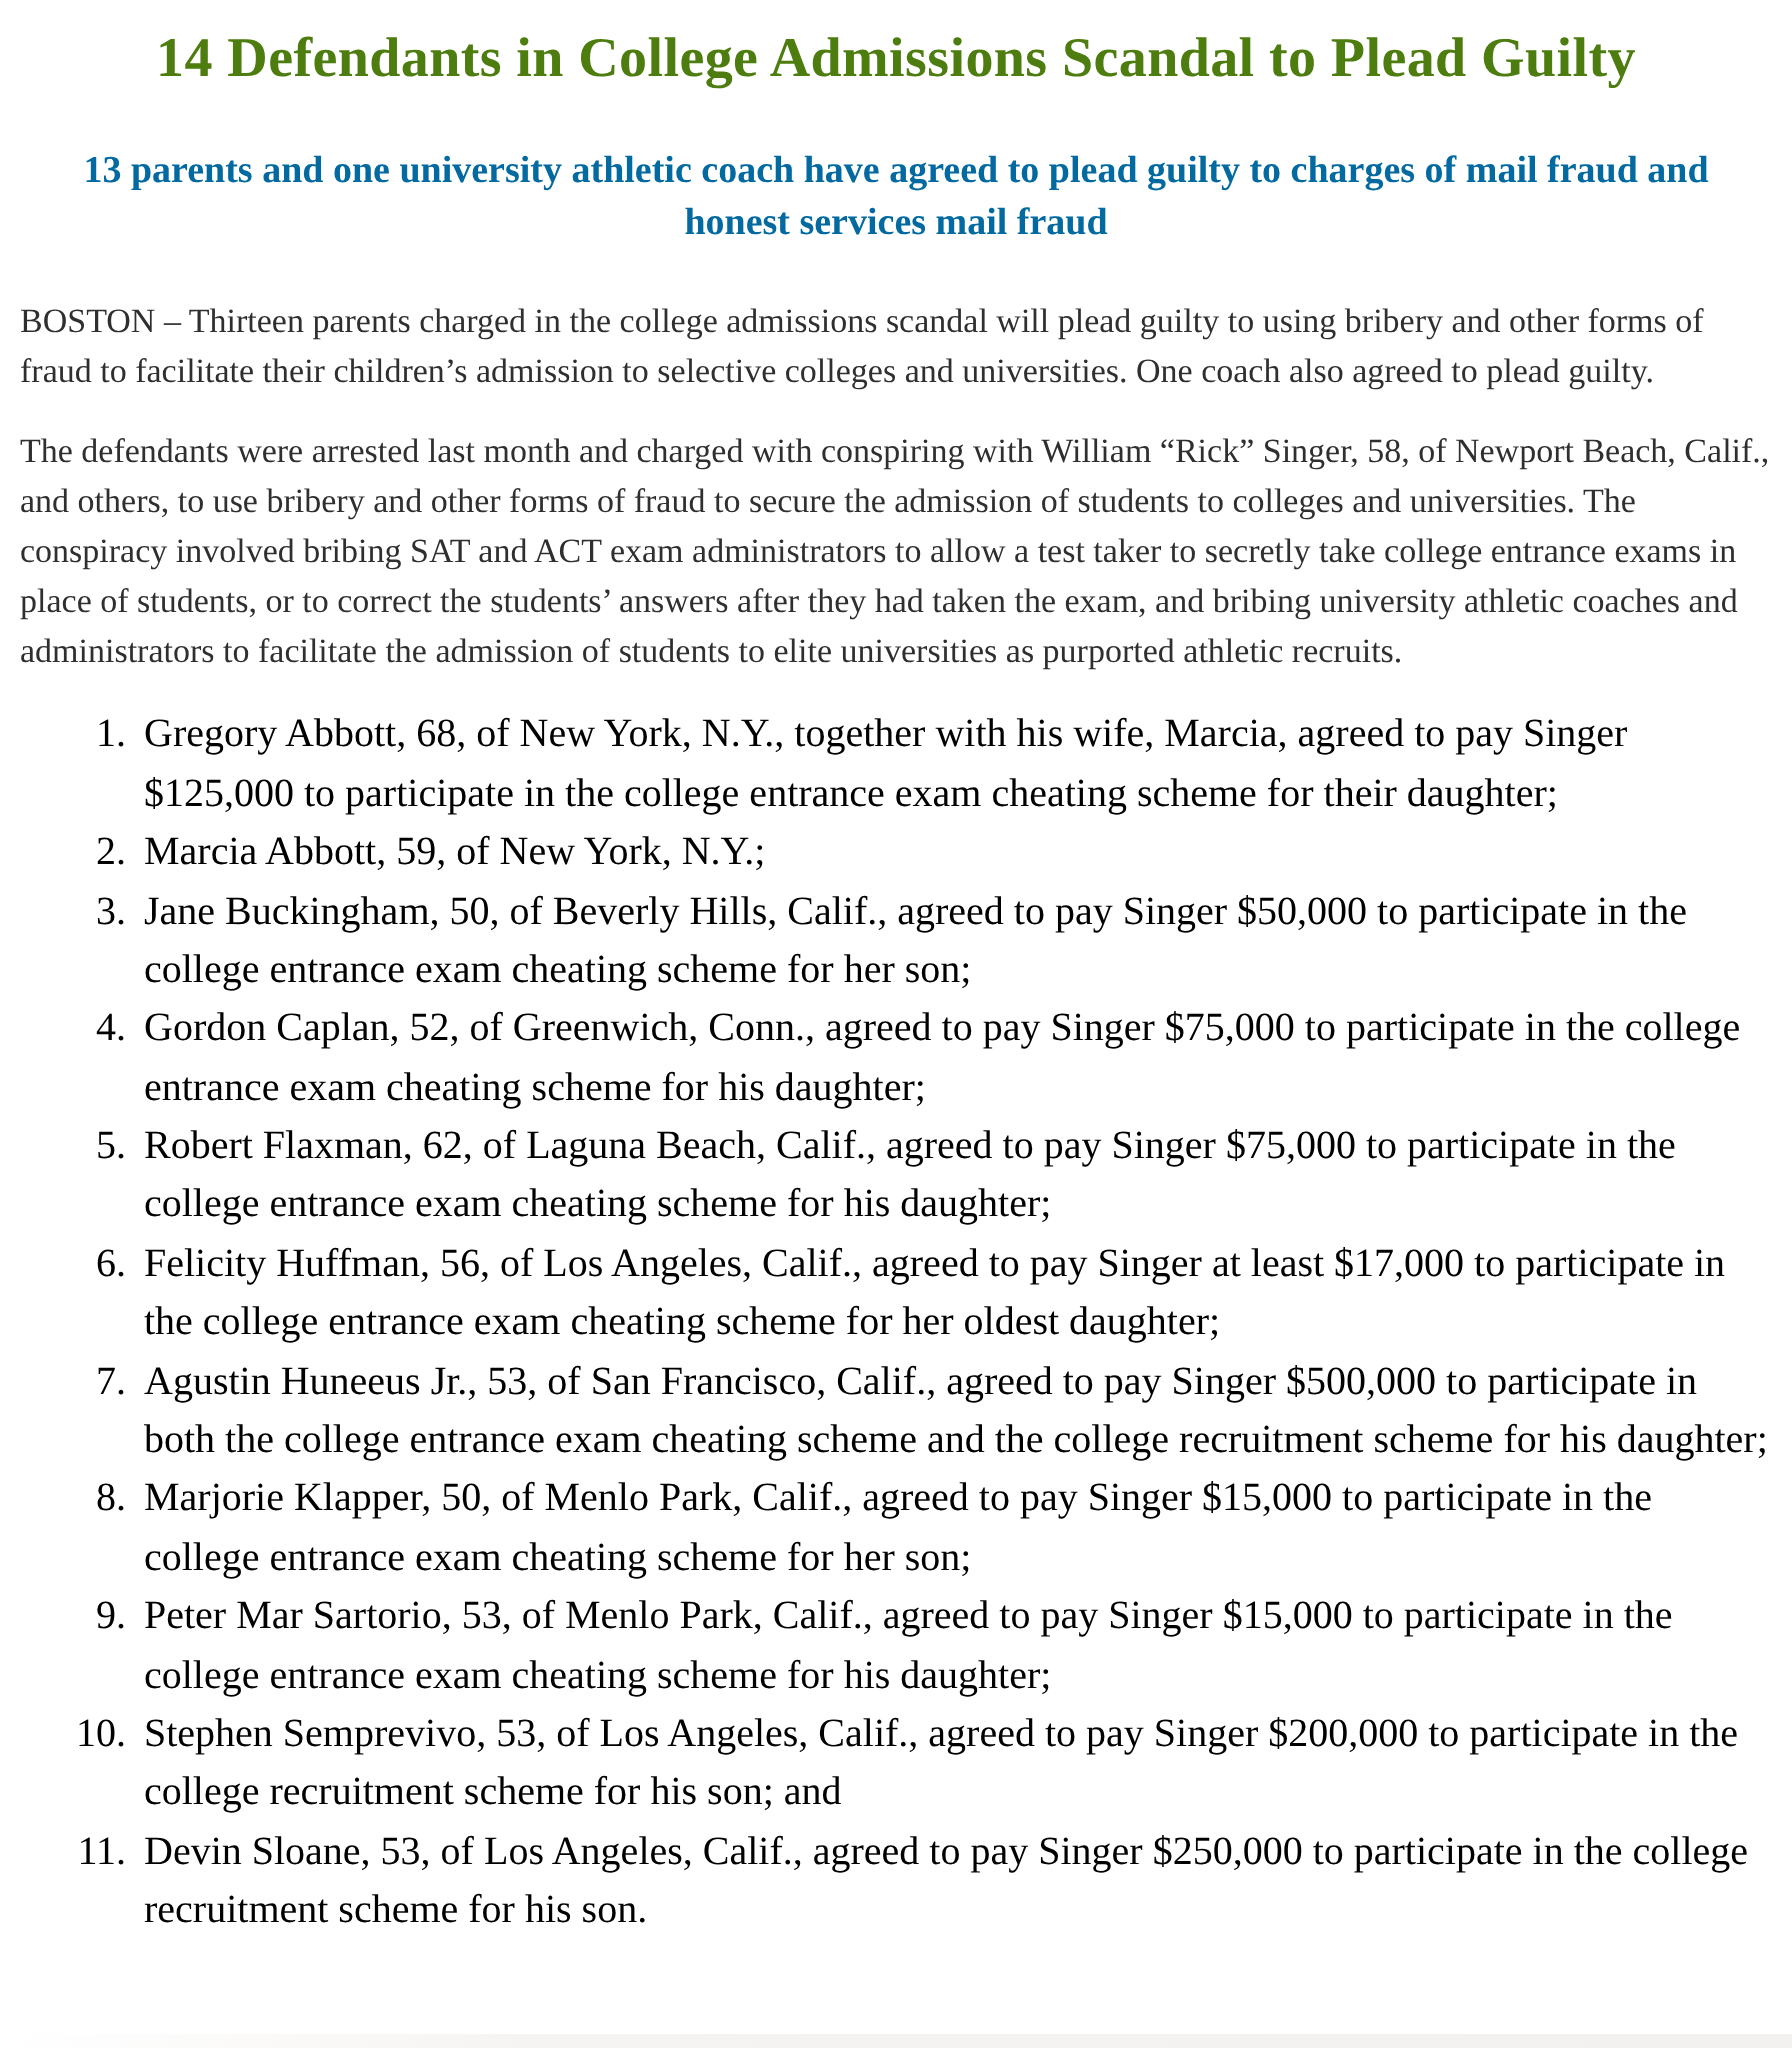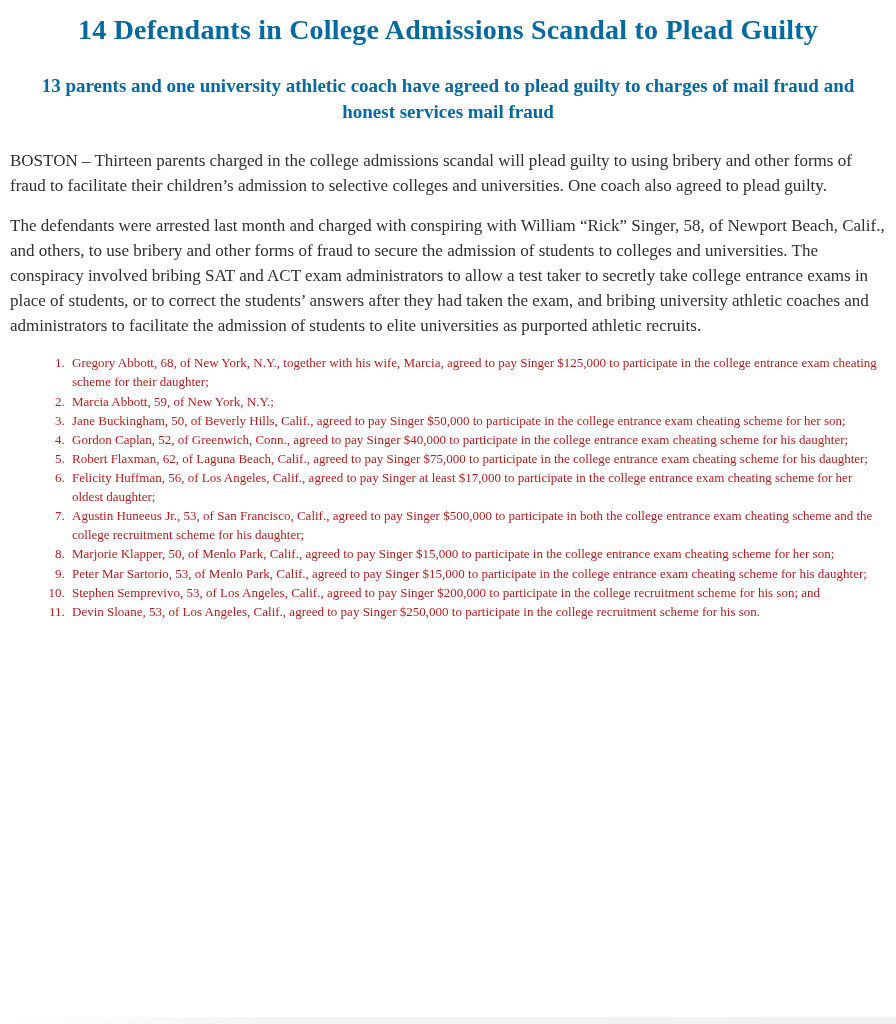--- a/index.html
+++ b/index.html
@@ -14,21 +14,21 @@
     color: #2f2f2f;
   }
   .doc {
     padding: 14px 10px 0 10px;
   }
   h1.doc-title {
     font-size: 28px;
     line-height: 1.15;
     font-weight: bold;
     text-align: center;
-    color: #0369a1;
+    color: #4d7c0f;
     letter-spacing: 0.2px;
     margin: 0 16px;
   }
   h2.doc-subtitle {
     font-size: 19px;
     line-height: 1.35;
     font-weight: bold;
     text-align: center;
     color: #0369a1;
     margin: 27px 24px 0 24px;
@@ -39,23 +39,23 @@
     margin-top: 15px;
     color: #2f2f2f;
   }
   p.body-paragraph:first-of-type {
     margin-top: 25px;
     font-family: Liberation Serif, serif;
   }
   ol.defendant-list {
     margin-top: 14px;
     padding-left: 58px;
-    font-size: 13px;
+    font-size: 20px;
     line-height: 1.47;
-    color: #b91c1c;
+    color: #000000;
   }
   ol.defendant-list li {
     padding-left: 4px;
   }
   .page-bottom-edge {
     position: absolute;
     bottom: 0;
     left: 0;
     width: 100%;
     height: 7px;
@@ -73,21 +73,21 @@
 
   <p class="body-paragraph">BOSTON – Thirteen parents charged in the college admissions scandal will plead guilty to using bribery and other forms of fraud to facilitate their children’s admission to selective colleges and universities. One coach also agreed to plead guilty.</p>
 
   <p class="body-paragraph">The defendants were arrested last month and charged with conspiring with William “Rick” Singer, 58, of Newport Beach, Calif., and others, to use bribery and other forms of fraud to secure the admission of students to colleges and universities. The conspiracy involved bribing SAT and ACT exam administrators to allow a test taker to secretly take college entrance exams in place of students, or to correct the students’ answers after they had taken the exam, and bribing university athletic coaches and administrators to facilitate the admission of students to elite universities as purported athletic recruits.</p>
 
 
   <ol class="defendant-list">
     <li>Gregory Abbott, 68, of New York, N.Y., together with his wife, Marcia, agreed to pay Singer $125,000 to participate in the college entrance exam cheating scheme for their daughter;</li>
     <li>Marcia Abbott, 59, of New York, N.Y.;</li>
     <li>Jane Buckingham, 50, of Beverly Hills, Calif., agreed to pay Singer $50,000 to participate in the college entrance exam cheating scheme for her son;</li>
-    <li>Gordon Caplan, 52, of Greenwich, Conn., agreed to pay Singer $40,000 to participate in the college entrance exam cheating scheme for his daughter;</li>
+    <li>Gordon Caplan, 52, of Greenwich, Conn., agreed to pay Singer $75,000 to participate in the college entrance exam cheating scheme for his daughter;</li>
     <li>Robert Flaxman, 62, of Laguna Beach, Calif., agreed to pay Singer $75,000 to participate in the college entrance exam cheating scheme for his daughter;</li>
     <li>Felicity Huffman, 56, of Los Angeles, Calif., agreed to pay Singer at least $17,000 to participate in the college entrance exam cheating scheme for her oldest daughter;</li>
     <li>Agustin Huneeus Jr., 53, of San Francisco, Calif., agreed to pay Singer $500,000 to participate in both the college entrance exam cheating scheme and the college recruitment scheme for his daughter;</li>
     <li>Marjorie Klapper, 50, of Menlo Park, Calif., agreed to pay Singer $15,000 to participate in the college entrance exam cheating scheme for her son;</li>
     <li>Peter Mar Sartorio, 53, of Menlo Park, Calif., agreed to pay Singer $15,000 to participate in the college entrance exam cheating scheme for his daughter;</li>
     <li>Stephen Semprevivo, 53, of Los Angeles, Calif., agreed to pay Singer $200,000 to participate in the college recruitment scheme for his son; and</li>
     <li>Devin Sloane, 53, of Los Angeles, Calif., agreed to pay Singer $250,000 to participate in the college recruitment scheme for his son.</li>
   </ol>
 
 </div>

